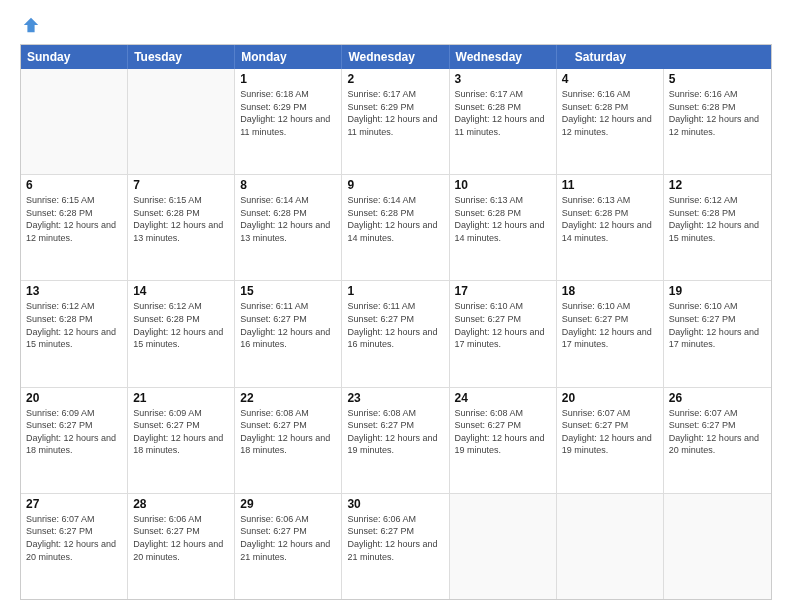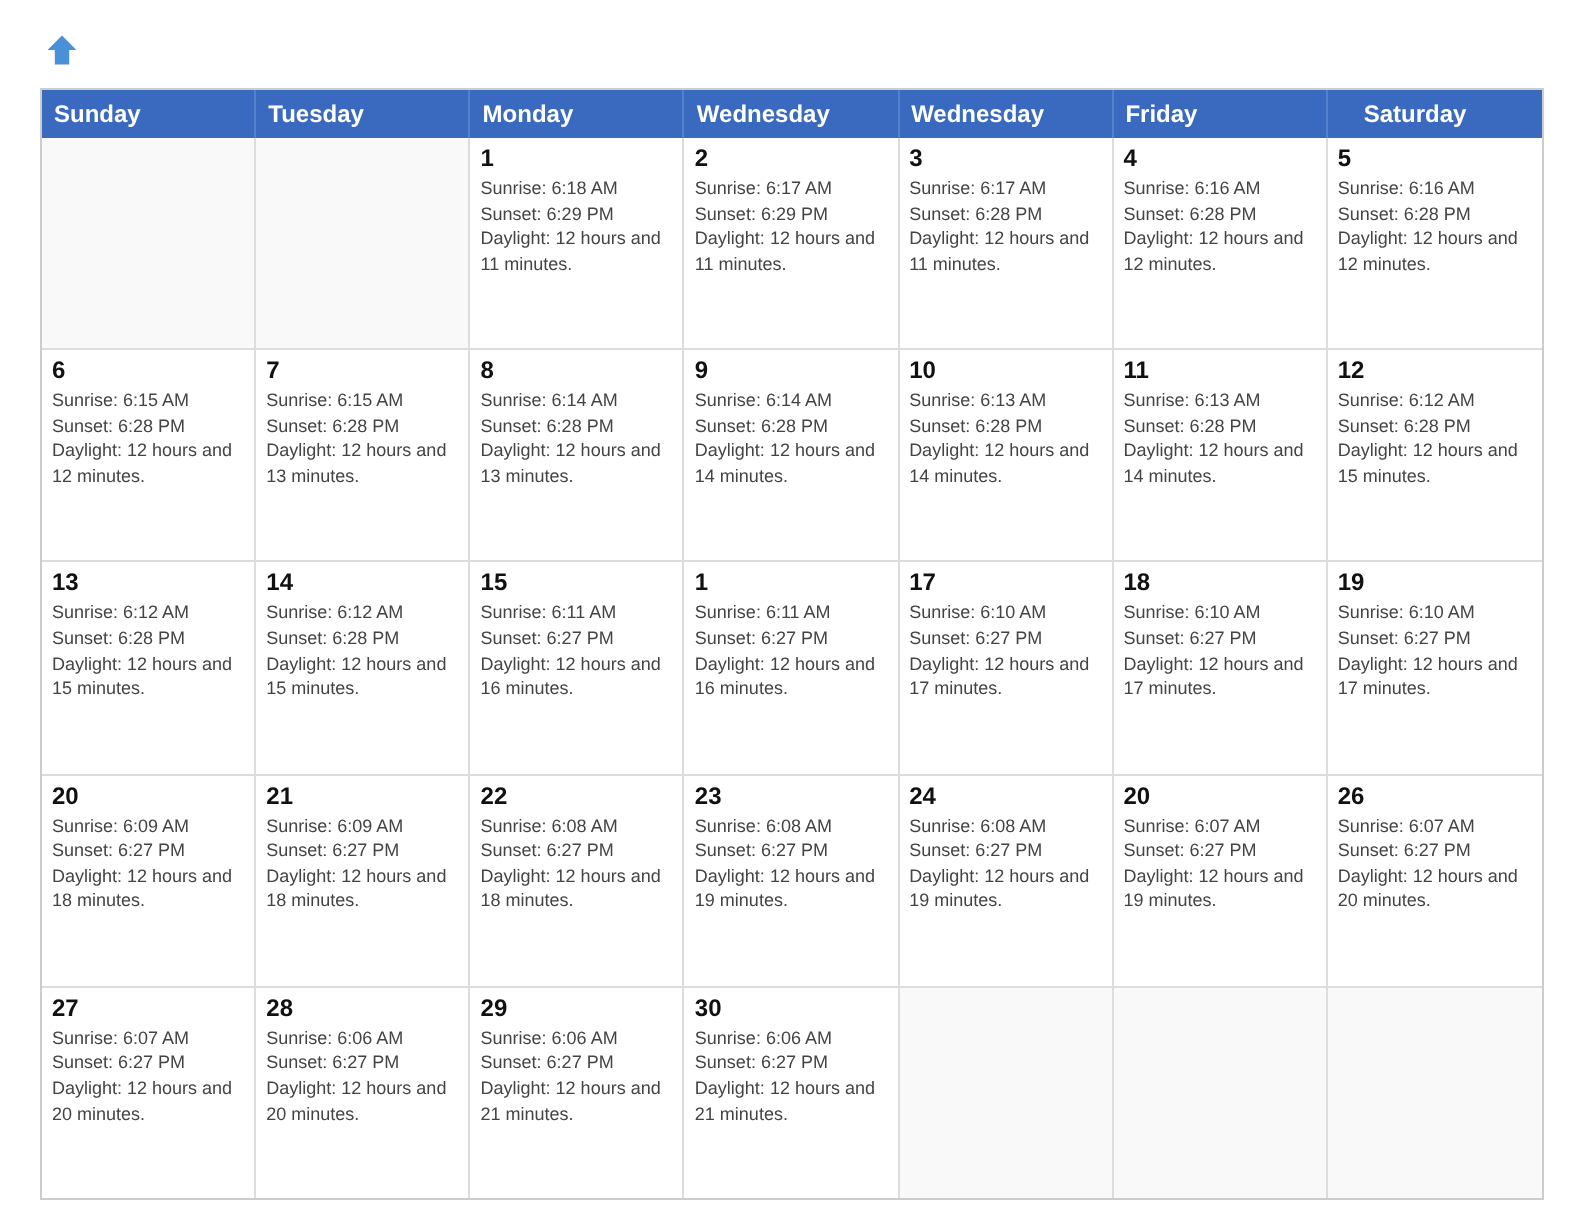--- a/index.html
+++ b/index.html
@@ -145,21 +145,20 @@
     </div>
   </div>
 
   <div class="calendar">
     <div class="cal-header" id="cal-header">
         <div class="cal-header-cell">Sunday</div>
         <div class="cal-header-cell">Tuesday</div>
         <div class="cal-header-cell">Monday</div>
         <div class="cal-header-cell">Wednesday</div>
         <div class="cal-header-cell">Wednesday</div>
-        <div class="cal-header-cell">Friday</div>
         <div class="cal-header-cell">Saturday</div>
       </div>
     <div class="cal-body" id="cal-body">
         <div class="cal-row">
           <div class="cal-cell empty"></div>
           <div class="cal-cell empty"></div>
           <div class="cal-cell">
             <div class="day-num">1</div>
             <div class="day-info" style="white-space: pre-line;">Sunrise: 6:18 AM
 Sunset: 6:29 PM

